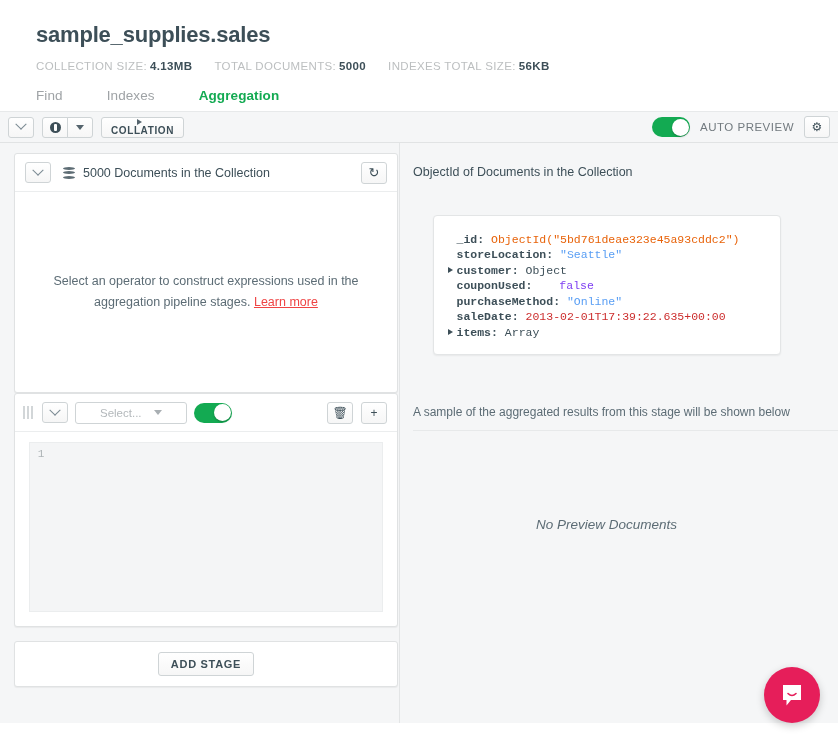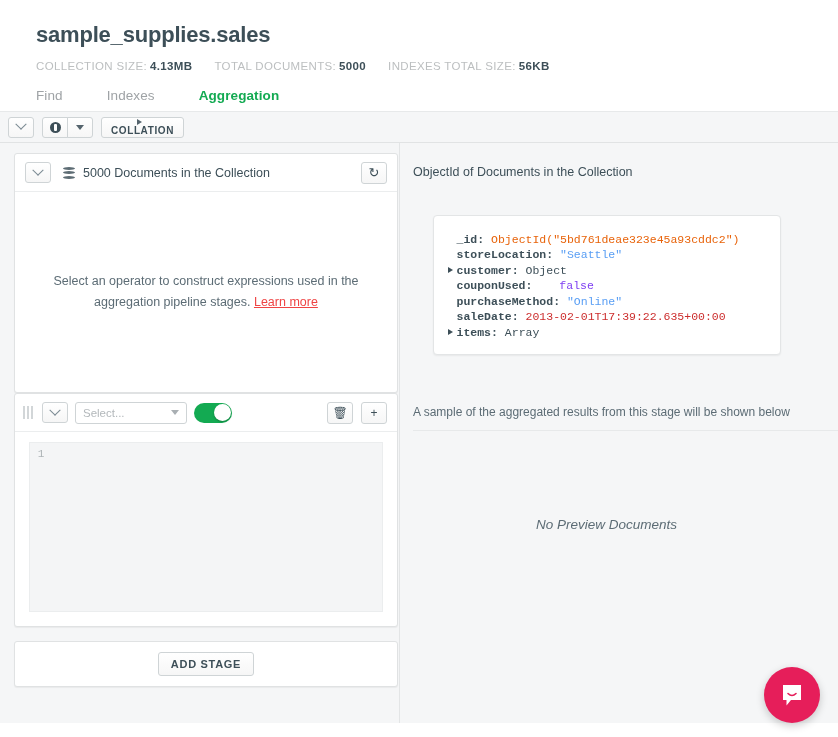--- a/index.html
+++ b/index.html
@@ -389,21 +389,21 @@
     display: block;
   }
   .select-box {
     width: 112px;
     height: 22px;
     border: 1px solid #cfd4d6;
     border-radius: 3px;
     background: #fff;
     display: flex;
     align-items: center;
-    padding: 0 7px;
+    padding: 0 24px;
     font-size: 11.5px;
     color: #b3b8bb;
     box-sizing: border-box;
     cursor: pointer;
   }
   .select-box .caret-down {
     margin-left: auto;
     border-top-color: #a9afb3;
   }
   .stage-actions {
@@ -546,20 +546,29 @@
       <div class="btn">
         <span class="caret-down"></span>
       </div>
     </div>
     <div class="btn btn-collation">
       <span class="caret-right-sm"></span>
       <span>COLLATION</span>
     </div>
   </div>
 
+  <div class="tb-right">
+    <div class="toggle">
+      <span class="knob"></span>
+    </div>
+    <span class="toggle-label">AUTO PREVIEW</span>
+    <div class="btn gear-btn">
+      <span class="gear">⚙</span>
+    </div>
+  </div>
 </div>
 
 <div class="workspace">
   <div class="col-divider"></div>
 
   <div class="row row-1">
     <div class="card-left">
       <div class="card-head">
         <div class="btn">
           <span class="chev-down"></span>

